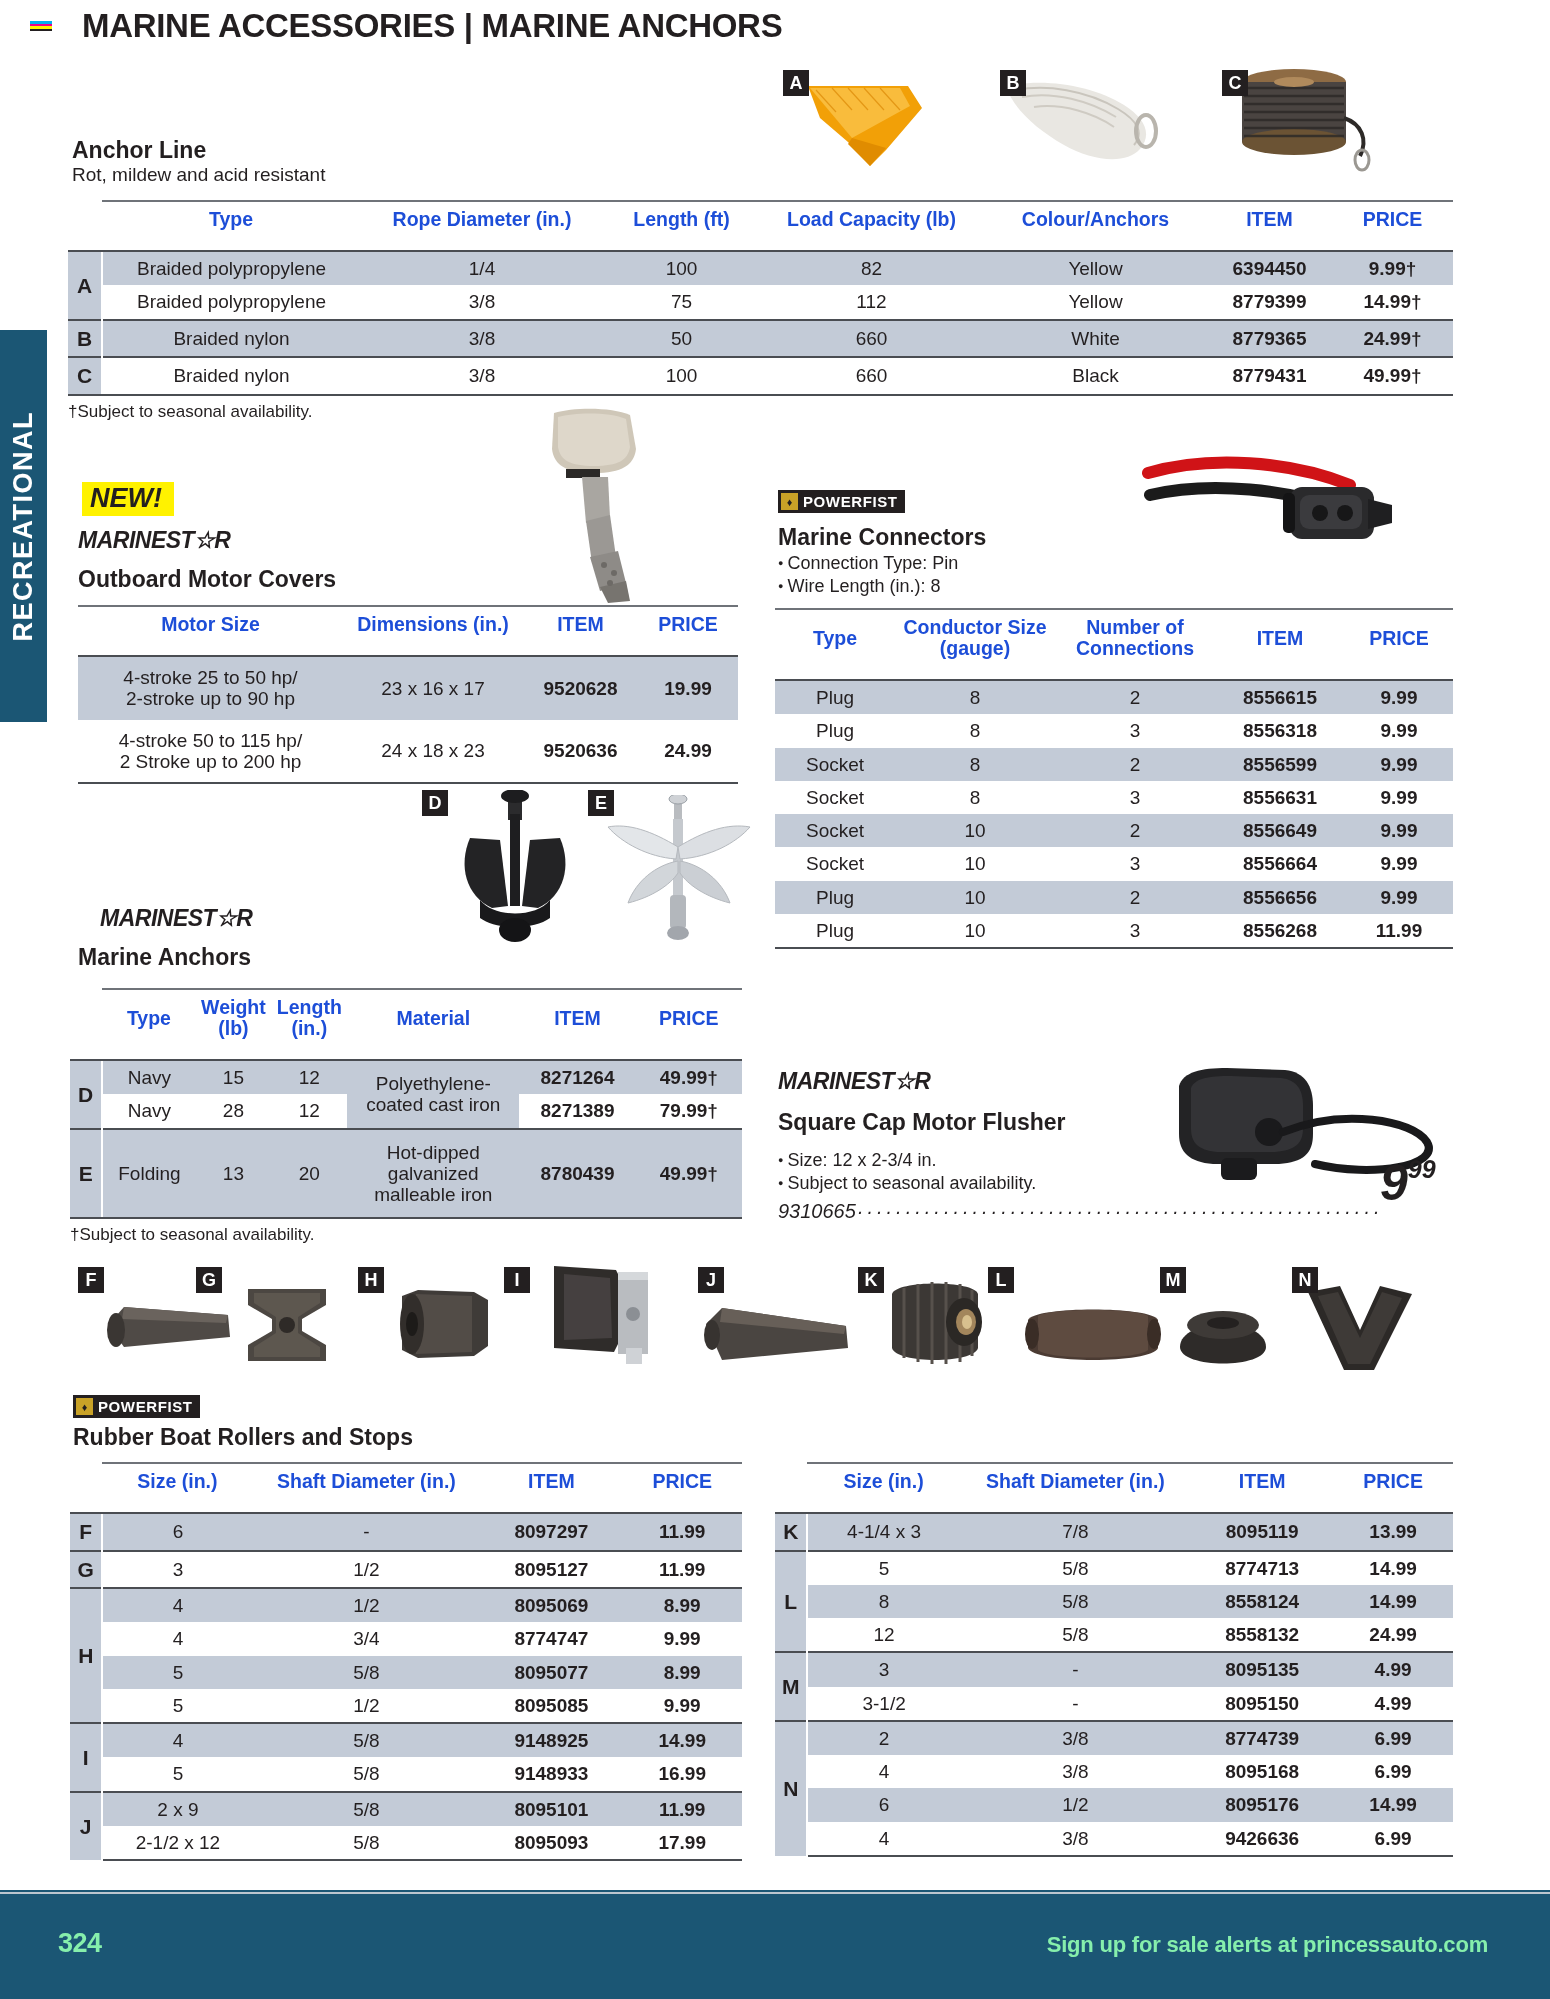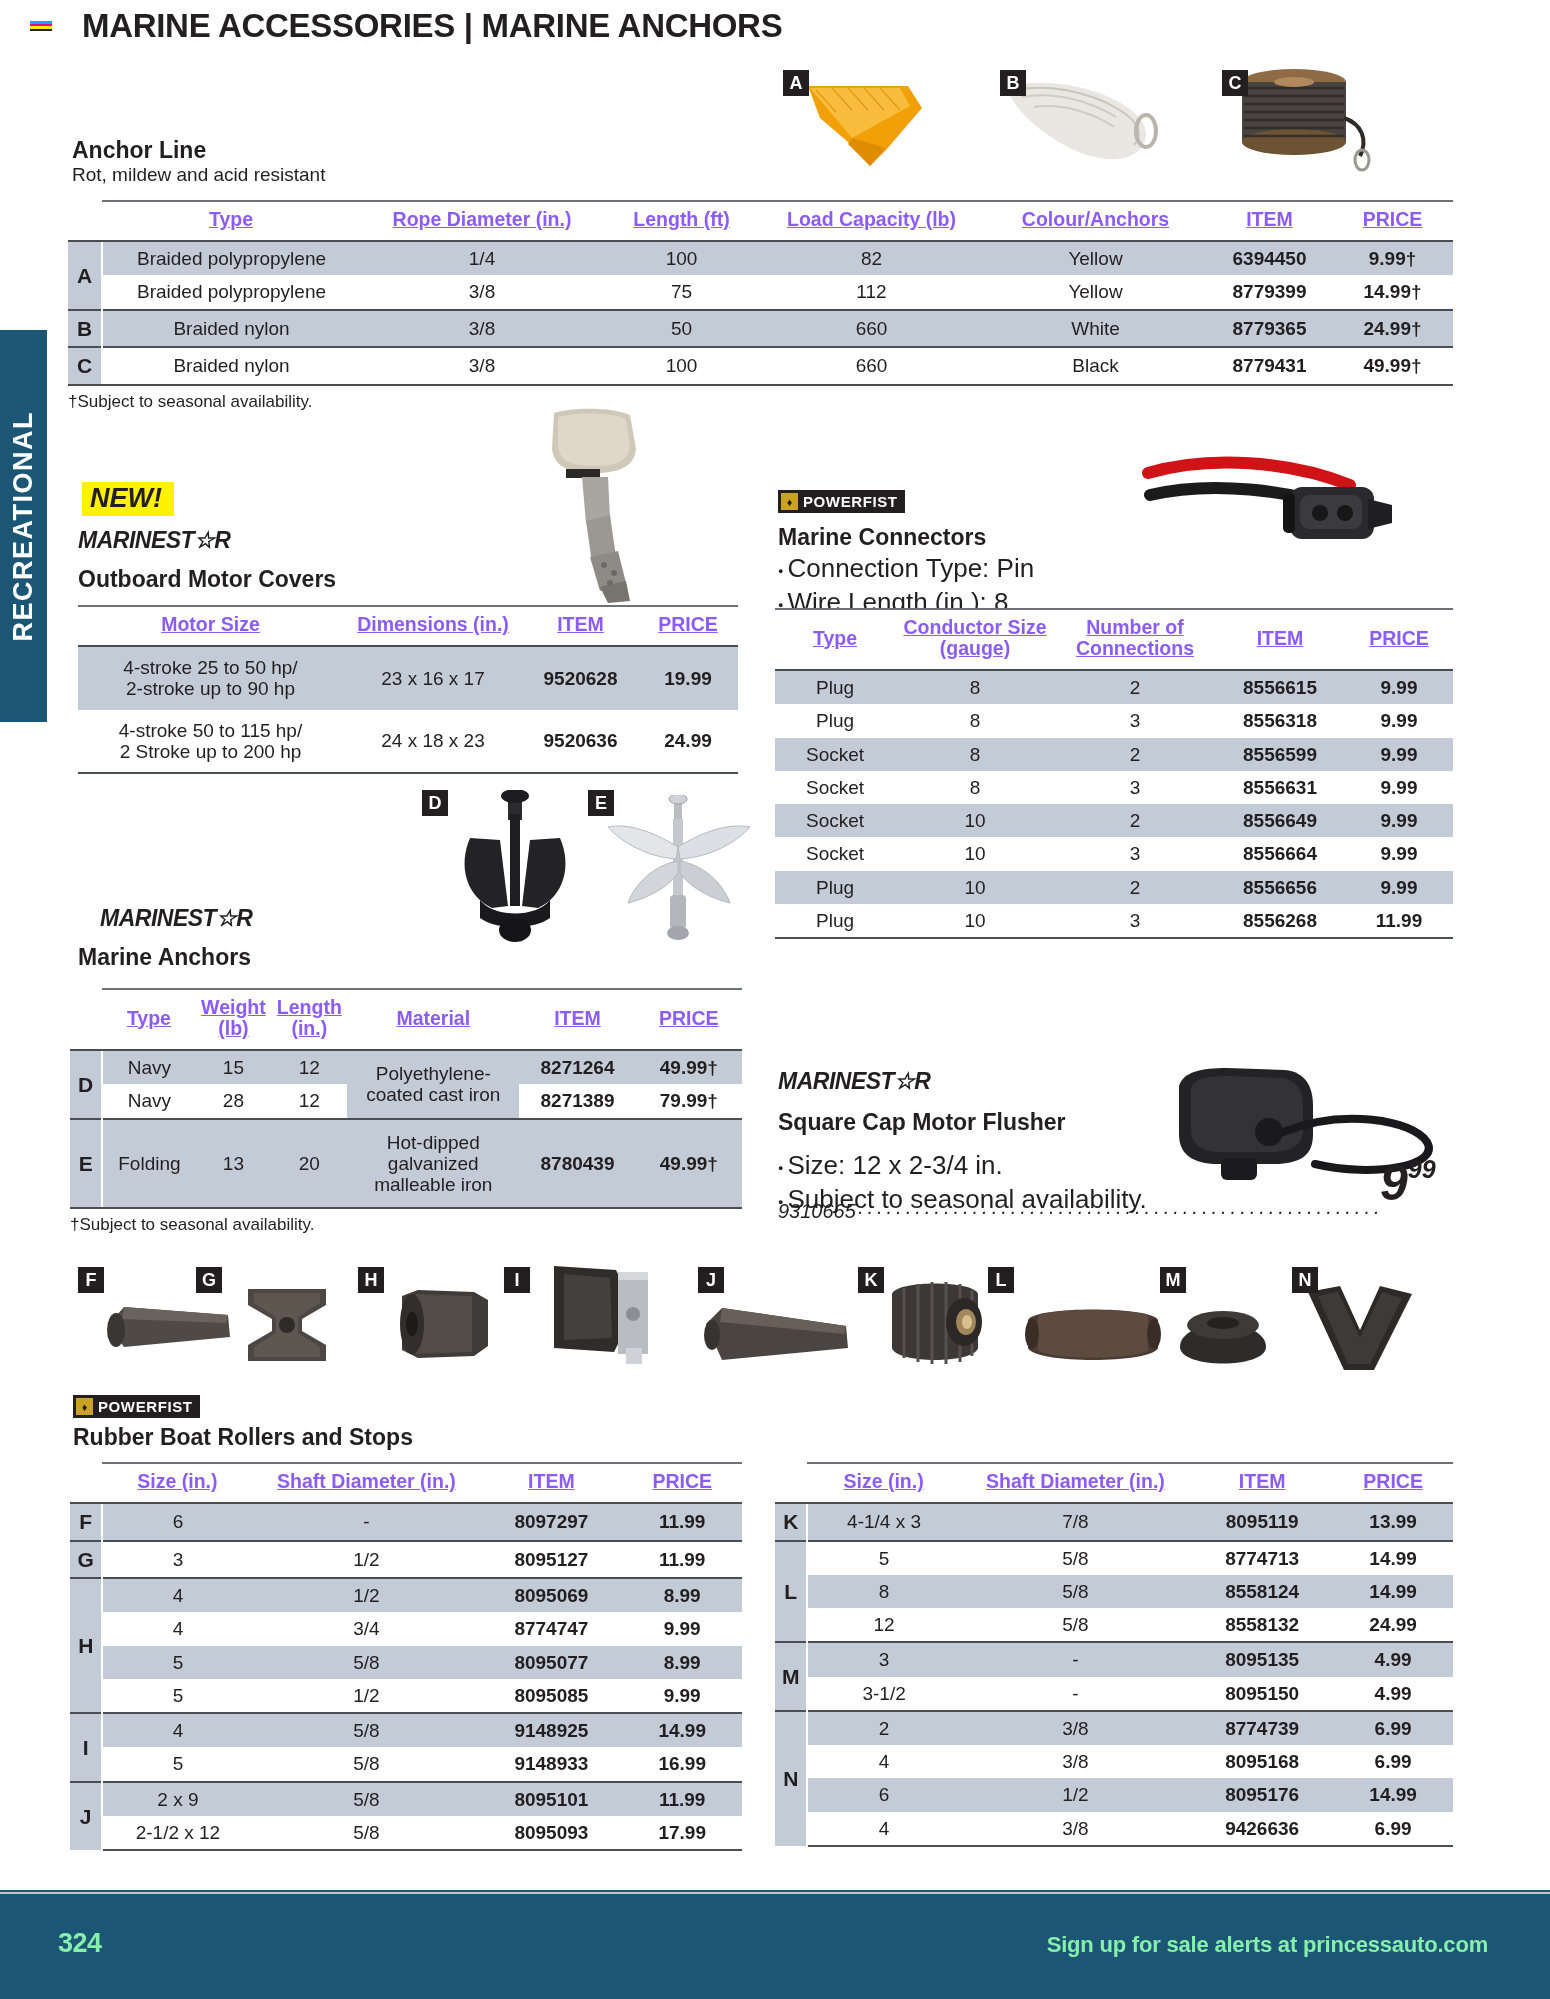--- a/index.html
+++ b/index.html
@@ -32,36 +32,35 @@
   }
   .side-tab span {
     writing-mode: vertical-rl; transform: rotate(180deg);
     color: #ffffff; font-size: 27px; font-weight: bold; letter-spacing: 1.5px;
   }
 
   
   .blk { position: absolute; }
   h2.prod-title { font-size: 23px; font-weight: bold; color: #231f20; line-height: 1.1; }
   .prod-sub { font-size: 19px; color: #231f20; line-height: 1.25; }
-  .bullets { font-size: 26px; line-height: 1.28; color: #231f20; }
+  .bullets { font-size: 18px; line-height: 1.28; color: #231f20; }
   .bullets div::before { content: "\25CF"; font-size: 9px; vertical-align: 3px; margin-right: 4px; }
   .footnote { font-size: 17px; color: #231f20; }
 
   
   table.cat {
     border-collapse: collapse; width: 100%;
     font-size: 19px; color: #231f20;
   }
   table.cat thead th {
-    font-weight: bold; font-size: 19.5px; color: #8b5cf6;
-    padding: 7px 4px 10px 4px; text-align: center; line-height: 1.08;
+    font-weight: bold; font-size: 19.5px; color: #1d4ed8;
+    padding: 7px 4px 20px 4px; text-align: center; line-height: 1.08;
     border-top: 2.5px solid #6f7379;
     border-bottom: 2.5px solid #4a4d52;
     background: #ffffff;
-    text-decoration: underline;
   }
   table.cat thead th.blank { border-top: none; }
   table.cat tbody td {
     text-align: center; padding: 6px 4px; line-height: 1.12;
     background: #ffffff;
   }
   table.cat tbody tr.shade td { background: #c3cbd7; }
   table.cat tbody td.item { font-weight: bold; }
   table.cat tbody td.price { font-weight: bold; }
   table.cat tbody td.keycell {

